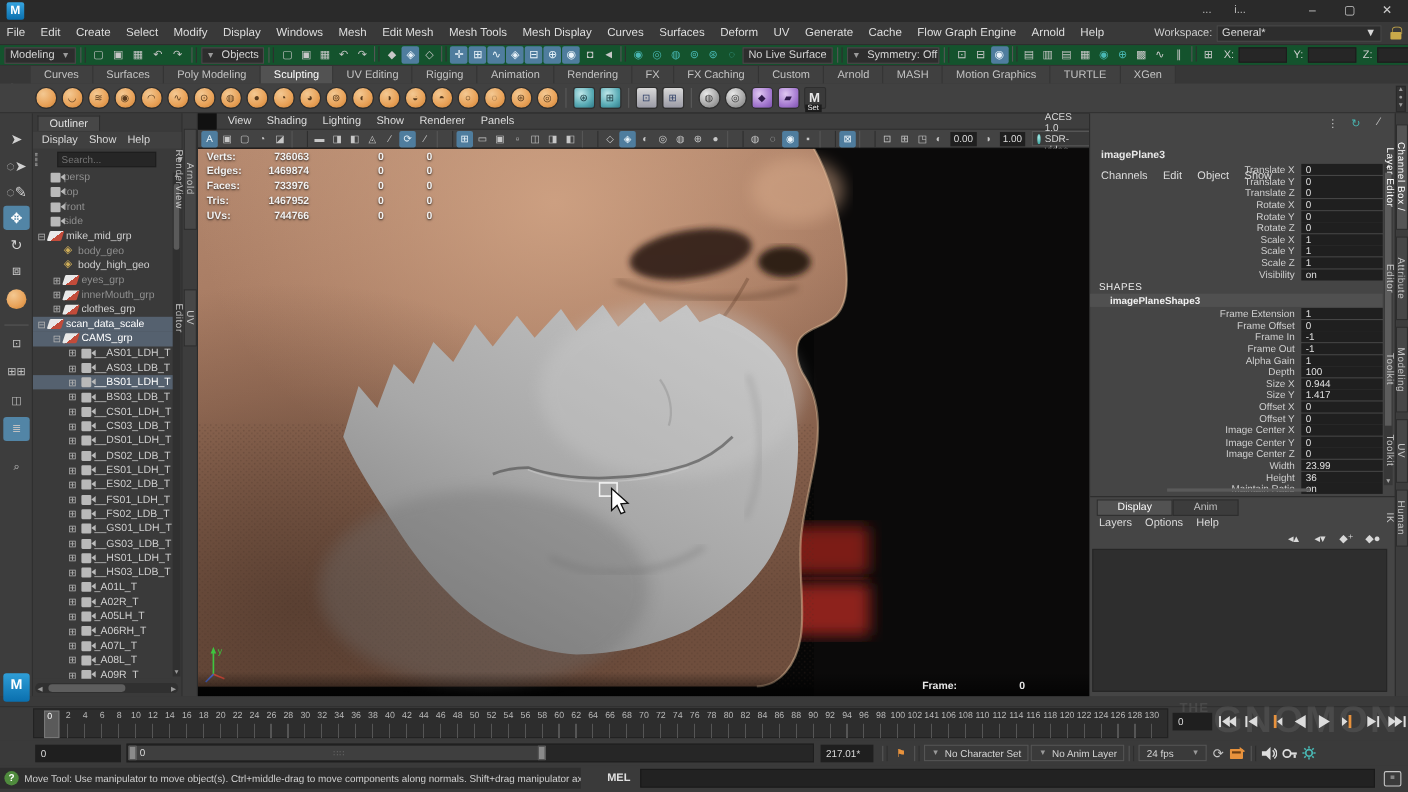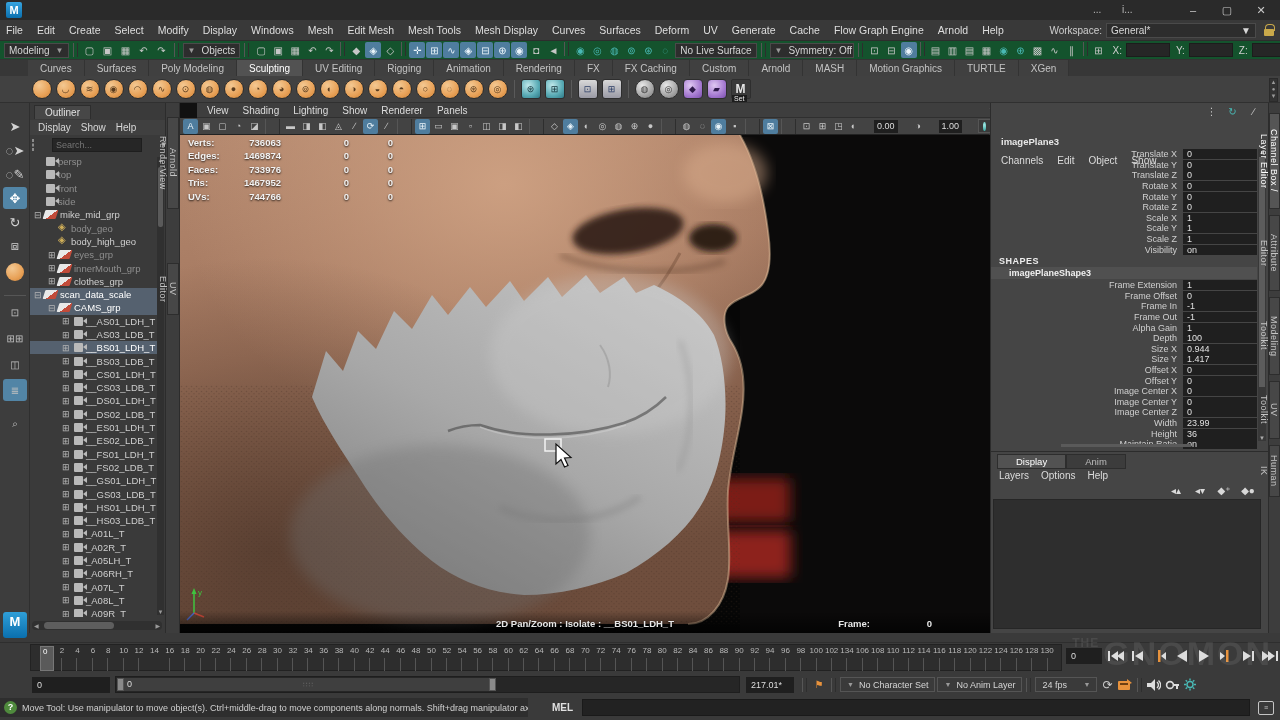--- a/index.html
+++ b/index.html
@@ -101,21 +101,21 @@
   .vtab-strip-right { position:absolute; left:1268px; top:103px; width:12px; height:530px; background:#3d3d3d; border-left:1px solid #2c2c2c; }
   .vtab-strip-right .vtab { left:0; width:11px; }
   .vtab.active { background:#555; color:#fff; }
 
   
   #viewport { position:absolute; left:180px; top:103px; width:810px; height:530px; background:#111; }
   .vp-menus { position:absolute; left:17px; top:0; width:100%; height:15px; background:#3e3e3e; display:flex; gap:14px; align-items:center; padding-left:10px; border-bottom:1px solid #2f2f2f; }
   .vp-menus span { color:#dcdcdc; font-size:10px; }
   .vp-toolbar { position:absolute; left:0; top:15px; width:100%; height:17px; background:#434343; display:flex; align-items:center; padding:0 3px; border-bottom:1px solid #222; }
   .vp-toolbar .ic { width:15px; height:15px; font-size:9px; }
-  .vp-field { width:34px; height:13px; background:#1f1f1f; color:#ddd; font-size:9px; display:flex; align-items:center; padding:0 3px; margin:0 13px; }
+  .vp-field { width:34px; height:13px; background:#1f1f1f; color:#ddd; font-size:9px; display:flex; align-items:center; padding:0 3px; margin:0 3px; }
   .vp-combo { height:14px; background:#3a3a3a; border:1px solid #555; display:flex; align-items:center; gap:4px; color:#d8d8d8; padding:0 4px; font-size:9px; margin-left:3px; }
   .vp-combo .dot { width:9px; height:9px; border-radius:50%; background:radial-gradient(circle at 35% 30%,#9fe8e4,#35a39d); }
   .vp-canvas { position:absolute; left:0; top:32px; width:810px; height:498px; overflow:hidden; background:#000; }
   .vp-canvas svg { position:absolute; left:0; top:0; }
   .hud { position:absolute; left:8px; top:2px; font-size:9.5px; color:#f2f2f2; text-shadow:0 1px 2px rgba(0,0,0,.8); }
   .hud-row { display:flex; height:13.4px; }
   .hud-row .l { width:38px; font-weight:bold; }
   .hud-row .a { width:55px; text-align:right; font-weight:bold; }
   .hud-row .b { width:68px; text-align:right; font-weight:bold; }
   .hud-row .c { width:44px; text-align:right; font-weight:bold; }
@@ -128,21 +128,21 @@
   #rightpanel { position:absolute; left:990px; top:103px; width:278px; height:530px; background:#454545; border-left:1px solid #2c2c2c; }
   .cb-topicons { position:absolute; right:8px; top:2px; display:flex; gap:8px; }
   .cb-topicons .ic { width:13px; height:13px; font-size:10px; }
   .cb-menus { position:absolute; left:10px; top:16px; display:flex; gap:14px; }
   .cb-menus span { color:#dcdcdc; font-size:10px;margin-top:36px; }
   .cb-node { position:absolute; left:10px; top:33px; font-weight:bold; color:#e8e8e8; font-size:9.5px; }
   .ch-rows { position:absolute; left:0; top:46px; width:266px; }
   .ch-row { display:flex; align-items:center; height:10.6px; }
   .ch-row .ch-label { flex:1; text-align:right; padding-right:6px; color:#cfcfcf; font-size:9px; }
   .ch-row .ch-val { width:74px; background:#1f1f1f; color:#e0e0e0; font-size:9px; height:10px; line-height:10px; padding-left:4px; }
-  .shapes-hdr { position:absolute; left:8px; top:153px; font-weight:bold; color:#ececec; font-size:9px; letter-spacing:.5px; }
+  .shapes-hdr { position:absolute; left:8px; top:153px; font-weight:normal; color:#ececec; font-size:9px; letter-spacing:.5px; }
   .shape-node { position:absolute; left:0; top:164px; width:266px; background:#505050; color:#f0f0f0; font-weight:bold; font-size:9px; padding:1px 0 1px 18px; }
   .ch-rows2 { position:absolute; left:0; top:177px; width:266px; }
   .cb-vscroll { position:absolute; right:2px; top:46px; width:8px; height:292px; background:#383838; }
   .cb-vscroll .thumb { position:absolute; left:1px; top:8px; width:6px; height:230px; background:#5c5c5c; }
   .cb-vscroll .a { position:absolute; left:0; width:8px; font-size:6px; color:#aaa; text-align:center; }
   .cb-hscrollline { position:absolute; left:70px; top:341px; width:130px; height:3px; background:#5a5a5a; }
   
   .le { position:absolute; left:0; top:348px; width:278px; height:182px; background:#454545; border-top:1px solid #2c2c2c; }
   .le-tabs { position:absolute; left:6px; top:2px; display:flex; }
   .le-tab { padding:1px 18px; background:#3c3c3c; color:#bdbdbd; border:1px solid #2d2d2d; font-size:9.5px; }
@@ -879,21 +879,20 @@
       </div>
 
     <div class="cursor">
       <svg width="40" height="34" viewBox="0 0 40 34">
         <rect x="1" y="1" width="16" height="12" fill="none" stroke="#f2f2f2" stroke-width="1.5"></rect>
         <polygon points="12,6 12,26 17,21.5 20.5,29 24,27.5 20.5,20 27,19.5" fill="#fff" stroke="#111" stroke-width="1.2"></polygon>
       </svg>
     </div>
 
     <div class="vp-bottom-bar">
-      <div class="vp-bl-hud">2D Pan/Zoom : Isolate : __BS01_LDH_T</div>
       <div class="vp-frame-hud" style="right:120px">Frame:</div>
       <div class="vp-frame-hud" style="right:58px">0</div>
     </div>
   </div>
 </div>
 
 <div id="rightpanel">
   <div class="cb-topicons">
       <span class="ic">⋮</span>
       <span class="ic teal">↻</span>
@@ -1101,21 +1100,21 @@
         <span>84</span>
         <span>86</span>
         <span>88</span>
         <span>90</span>
         <span>92</span>
         <span>94</span>
         <span>96</span>
         <span>98</span>
         <span>100</span>
         <span>102</span>
-        <span>134</span>
+        <span>141</span>
         <span>106</span>
         <span>108</span>
         <span>110</span>
         <span>112</span>
         <span>114</span>
         <span>116</span>
         <span>118</span>
         <span>120</span>
         <span>122</span>
         <span>124</span>

